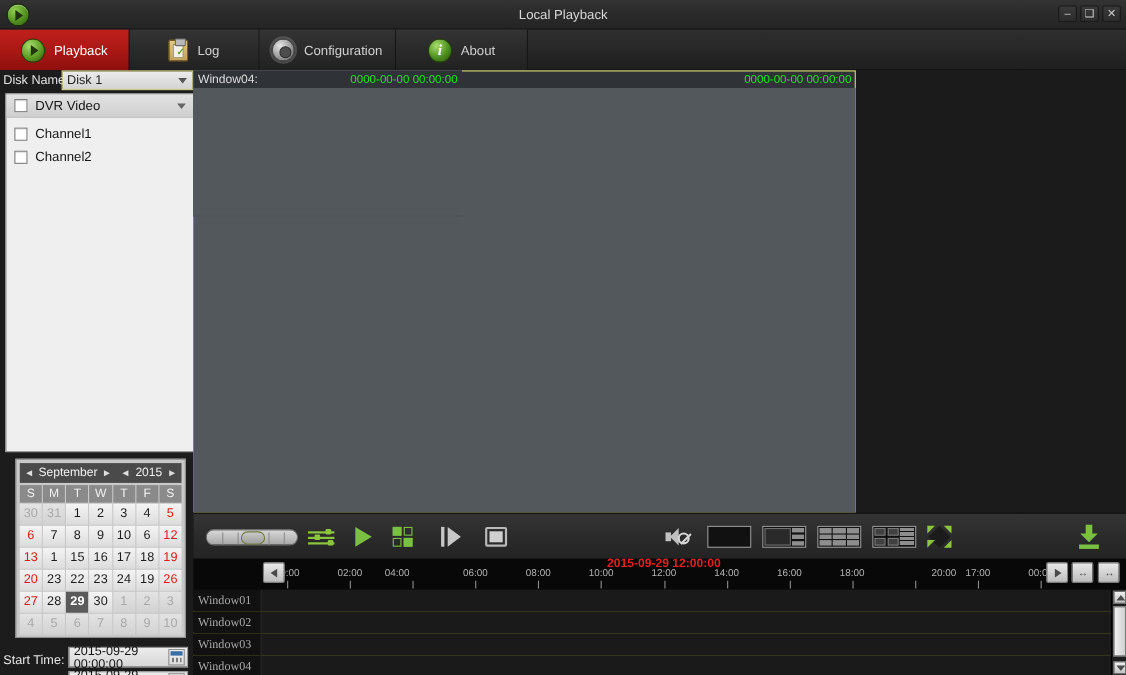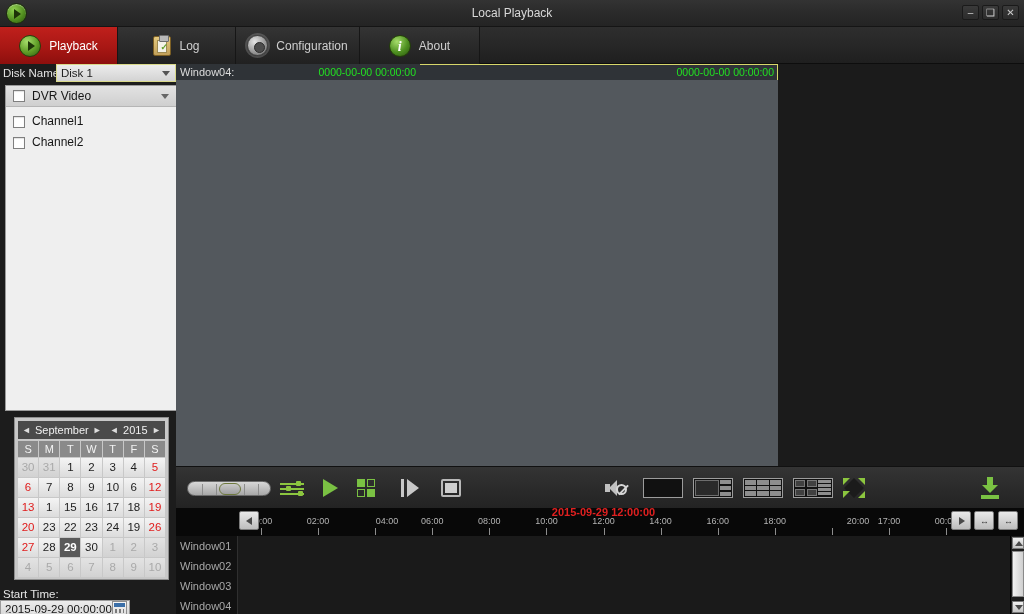--- a/index.html
+++ b/index.html
@@ -191,21 +191,21 @@
     background: linear-gradient(180deg,#f4f4f4,#dcdcdc);
     color: #1d1d1d; cursor: pointer;
   }
   .cal-day.wknd { color: #e01b1b; }
   .cal-day.out  { color: #a9a9a9; background: linear-gradient(180deg,#e3e3e3,#d2d2d2); }
   .cal-day.sel  { background: #5a5a5a; color: #fff; font-weight: bold; }
 
   
   .form-row {
     position: absolute; left: 0; height: 19px; width: 176px;
-    display: flex; align-items: flex-start; flex-direction: column;
+    display: flex; align-items: flex-end;
   }
   .form-row .flabel { width: 62px; color: #e6e6e6; font-size: 11.5px; padding-left: 3px; }
   .field {
     flex: 1; height: 19px; margin-right: 5px;
     background: linear-gradient(180deg,#ececec,#d6d6d6);
     border: 1px solid #9b9b9b; display: flex; align-items: center;
     color: #141414; font-size: 11.5px; cursor: text;
   }
   .field .fv { padding-left: 4px; flex: 1; }
   .cal-btn {
@@ -404,20 +404,21 @@
   }
   .tl-current {
     position: absolute; top: -2px; color: #e02020; font-size: 11px;
     transform: translateX(-50%); white-space: nowrap; font-weight: bold;
   }
 
   .tl-tracks { position: absolute; left: 0; top: 28px; width: 848px; height: 78px; }
   .tl-row {
     position: absolute; left: 0; width: 848px; height: 20px;
     border-bottom: 1px solid #fde047;
+    font-family: Liberation Serif, serif;
   }
   .tl-rowlabel {
     position: absolute; left: 0; top: 0; width: 62px; height: 20px;
     line-height: 20px; padding-left: 4px;
     color: #a8a8a8; font-size: 11px; background: #111;
     border-right: 1px solid #2f2f2f;
   }
   .tl-rowtrack { position: absolute; left: 62px; top: 0; right: 14px; height: 20px; background: #1a1a1a; }
 
   .tl-scroll {
@@ -694,21 +695,21 @@
   </div>
 
   <div class="timeline">
     <div class="tl-ruler">
       <div class="tl-ticks" id="tl-ticks">
           <div class="tl-tick" style="left: 85px;"></div>
           <div class="tl-tlabel" style="left: 85px;">00:00</div>
           <div class="tl-tick" style="left: 142.083px;"></div>
           <div class="tl-tlabel" style="left: 142.083px;">02:00</div>
           <div class="tl-tick" style="left: 199.167px;"></div>
-          <div class="tl-tlabel" style="left: 211px;">04:00</div>
+          <div class="tl-tlabel" style="left: 185px;">04:00</div>
           <div class="tl-tick" style="left: 256.25px;"></div>
           <div class="tl-tlabel" style="left: 256.25px;">06:00</div>
           <div class="tl-tick" style="left: 313.333px;"></div>
           <div class="tl-tlabel" style="left: 313.333px;">08:00</div>
           <div class="tl-tick" style="left: 370.417px;"></div>
           <div class="tl-tlabel" style="left: 370.417px;">10:00</div>
           <div class="tl-tick" style="left: 427.5px;"></div>
           <div class="tl-tlabel" style="left: 427.5px;">12:00</div>
           <div class="tl-tick" style="left: 484.583px;"></div>
           <div class="tl-tlabel" style="left: 484.583px;">14:00</div>

